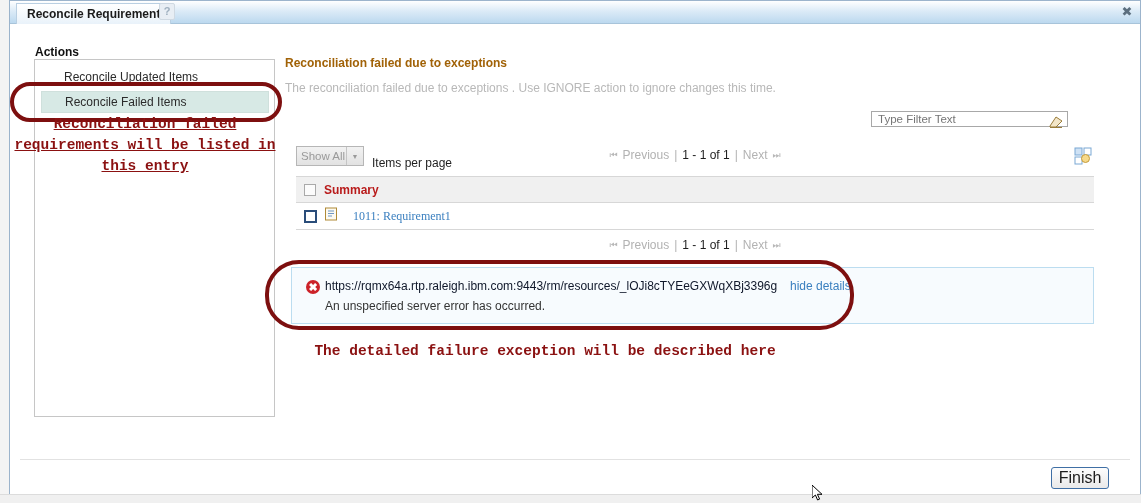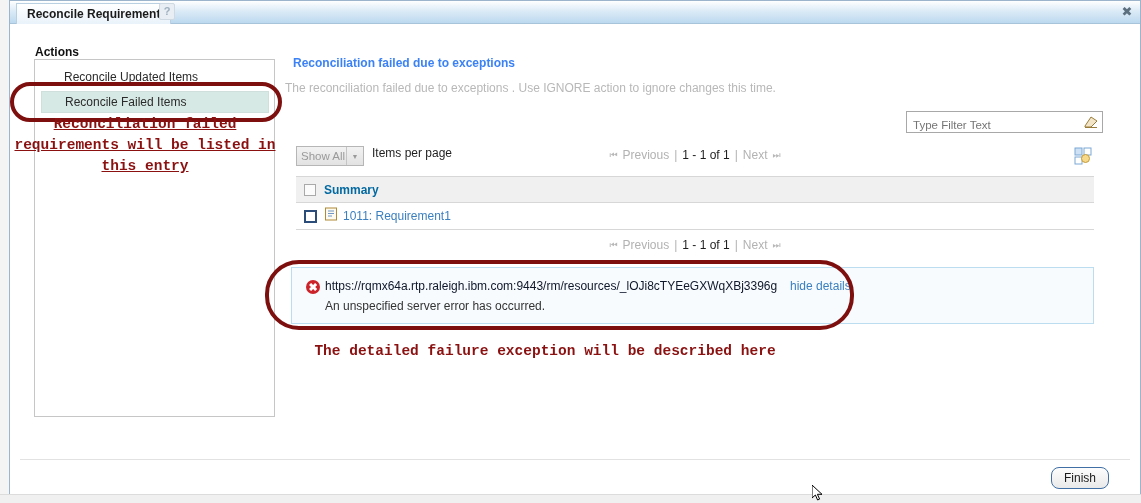--- a/index.html
+++ b/index.html
@@ -98,35 +98,35 @@
   .action-item.first { top: 6px; }
   .action-item.selected {
     top: 31px;
     background: #d7e9e5;
     border: 1px solid #cfe0dc;
   }
 
   
   .section-title {
     position: absolute; left: 275px; top: 55px;
-    font-size: 12px; font-weight: bold; color: #3b82f6; margin-left: 8px;
+    font-size: 12px; font-weight: bold; color: #a16207;
   }
   .section-sub {
     position: absolute; left: 275px; top: 80px;
     font-size: 12px; color: #b8b8b8;
   }
 
   
   .filter-wrap {
-    position: absolute; left: 896px; top: 110px;
-    width: 197px; height: 22px;
+    position: absolute; left: 861px; top: 110px;
+    width: 197px; height: 16px;
     background: #ffffff;
     border: 1px solid #a8a8a8;
     box-sizing: border-box;
-    display: flex; align-items: flex-end;
+    display: flex; align-items: flex-start;
   }
   .filter-wrap input {
     border: none; outline: none;
     flex: 1;
     font-family: "Liberation Sans", sans-serif;
     font-size: 11.5px; color: #7a7a7a;
     padding-left: 6px;
     background: transparent;
   }
   .eraser-icon {
@@ -150,21 +150,21 @@
     padding-left: 4px;
   }
   .select-arrow {
     position: absolute; right: 0; top: 0;
     width: 16px; height: 18px;
     border-left: 1px solid #c5c5c5;
     display: flex; align-items: center; justify-content: center;
     font-size: 7px; color: #9a9a9a;
   }
   .ipp-label {
-    position: absolute; left: 76px; top: 0;
+    position: absolute; left: 76px; top: 10px;
     font-size: 12px; color: #1e1e1e;
   }
   .pager {
     position: absolute; left: 0; top: 2px;
     width: 798px;
     font-size: 12px; color: #b2b2b2;
     display: flex; align-items: center; justify-content: center;
     gap: 5px;
   }
   .pager .cur { color: #1e1e1e; }
@@ -182,36 +182,36 @@
     border-bottom: 1px solid #d7d7d7;
     box-sizing: border-box;
   }
   .thead {
     display: flex; align-items: center;
     height: 25px;
     background: #f0f0f0;
     border-bottom: 1px solid #d7d7d7;
   }
   .th-check { width: 28px; display:flex; justify-content:center; align-items:center; }
-  .th-summary { flex: 1; font-size: 12px; font-weight: bold; color: #0369a1; }
+  .th-summary { flex: 1; font-size: 12px; font-weight: bold; color: #b91c1c; }
   .th-action { width: 390px; font-size: 12px; font-weight: bold; color: #1e1e1e; }
   .cbox {
     width: 12px; height: 12px;
     border: 1px solid #a9a9a9;
     background: #fbfbfb;
     box-sizing: border-box;
   }
   .cbox.row { border: 2px solid #2a4d7a; background: #ffffff; width:13px; height:13px; }
   .trow {
     display: flex; align-items: center;
     height: 26px;
     background: #ffffff;
   }
   .td-check { width: 28px; display:flex; justify-content:center; align-items:center; }
-  .td-summary { flex: 1; display: flex; align-items: center; gap: 5px; }
+  .td-summary { flex: 1; display: flex; align-items: center; gap: 15px; font-family: Liberation Serif, serif; }
   .req-link { font-size: 12px; color: #3a7fbf; cursor: pointer; }
   .td-action { width: 390px; }
 
   
   .pager2 {
     position: absolute; left: 286px; top: 237px;
     width: 798px;
     font-size: 12px; color: #b2b2b2;
     display: flex; align-items: center; justify-content: center;
     gap: 5px;
@@ -279,23 +279,23 @@
   .footer-sep {
     position: absolute; left: 10px; top: 458px;
     width: 1110px; height: 1px;
     background: #e2e2e2;
   }
   .finish-btn {
     position: absolute; left: 1041px; top: 466px;
     width: 58px; height: 22px;
     background: linear-gradient(to bottom,#fdfdfd,#e9e9e9);
     border: 1px solid #3f6fa5;
-    border-radius: 8px;
-    box-sizing: border-box;
-    font-size: 12px; color: #1c1c1c;
+    border-radius: 3px;
+    box-sizing: border-box;
+    font-size: 16px; color: #1c1c1c;
     display: flex; align-items: center; justify-content: center;
     cursor: pointer;
   }
   .statusbar {
     position: absolute; left: 0; bottom: 0;
     width: 1141px; height: 9px;
     background: #f0f0f0;
     border-top: 1px solid #dcdcdc;
     box-sizing: border-box;
   }

